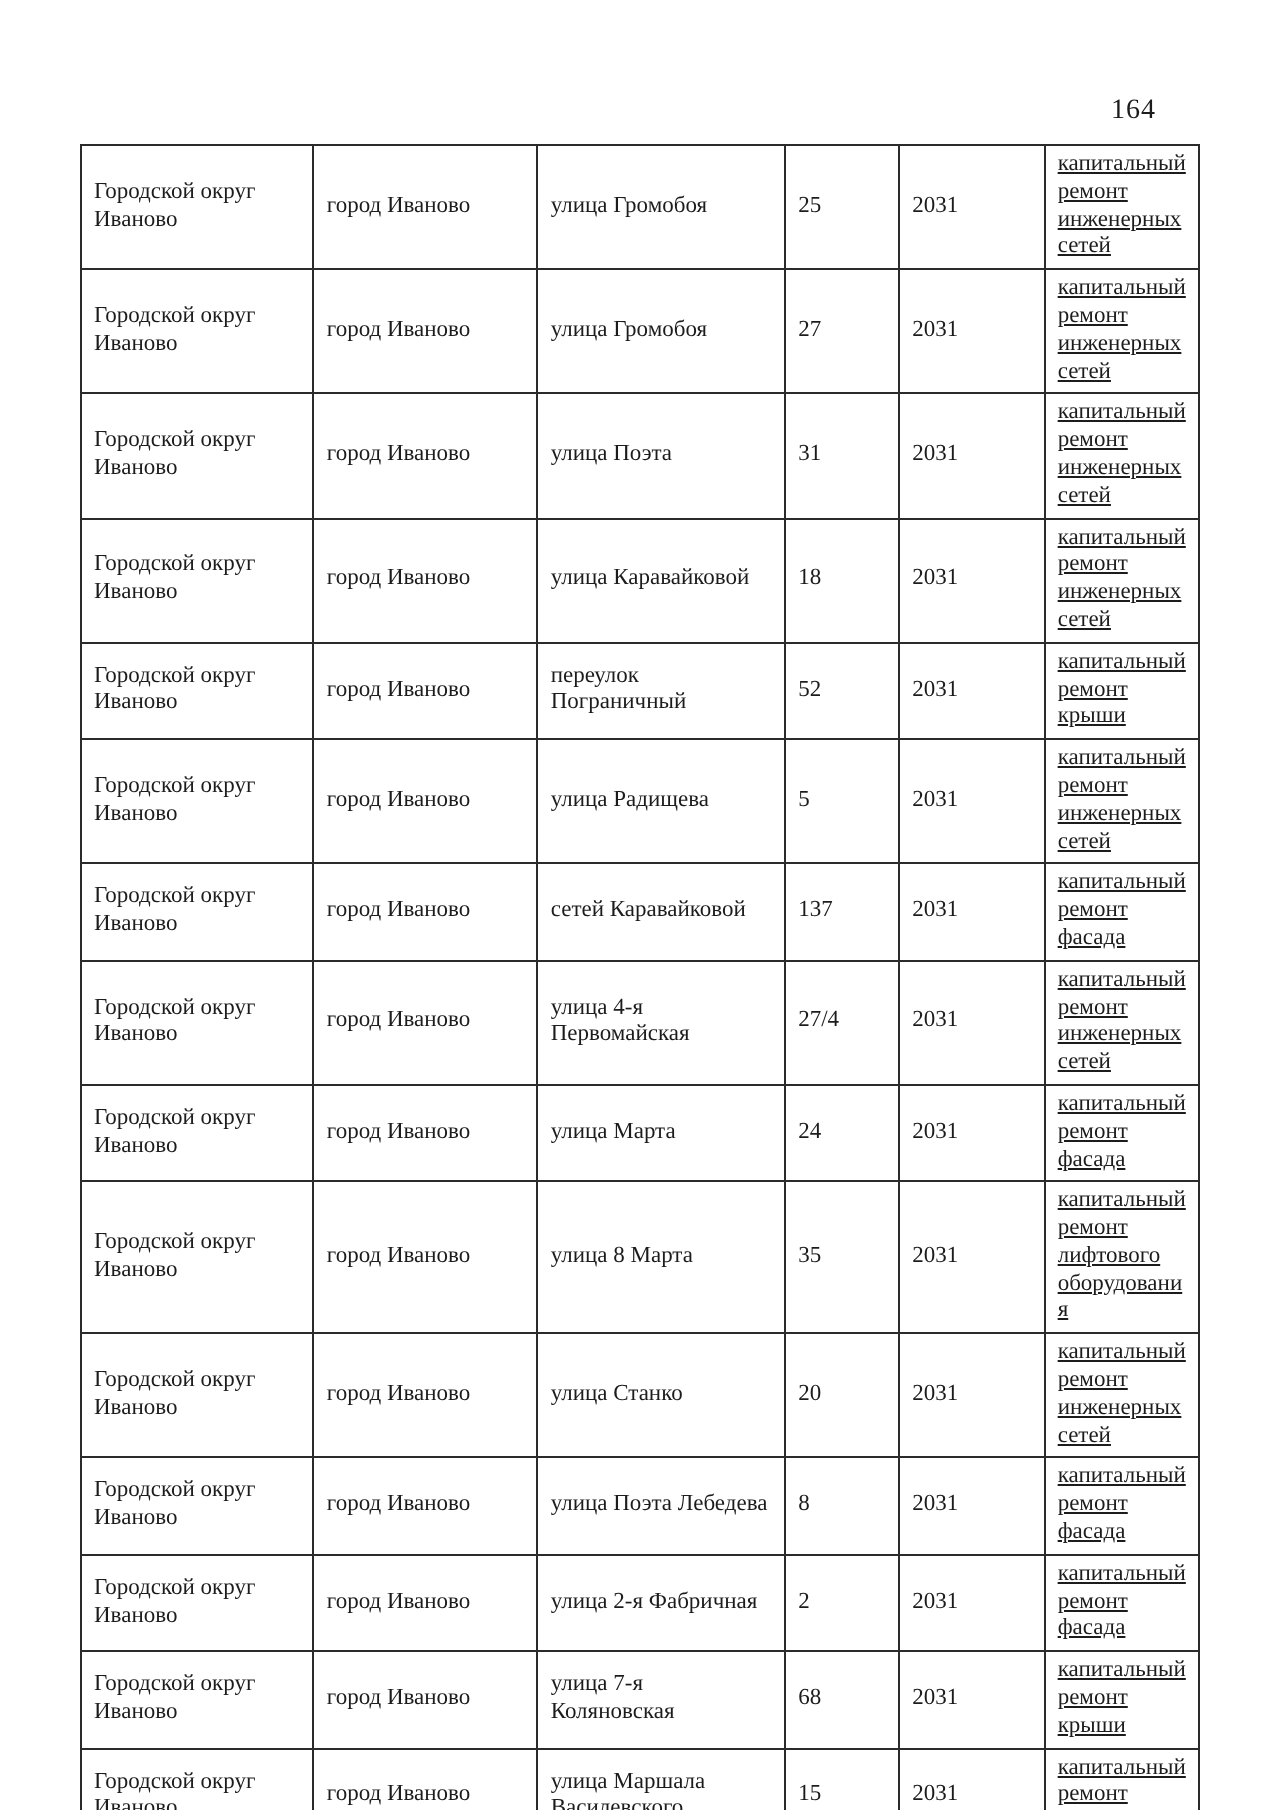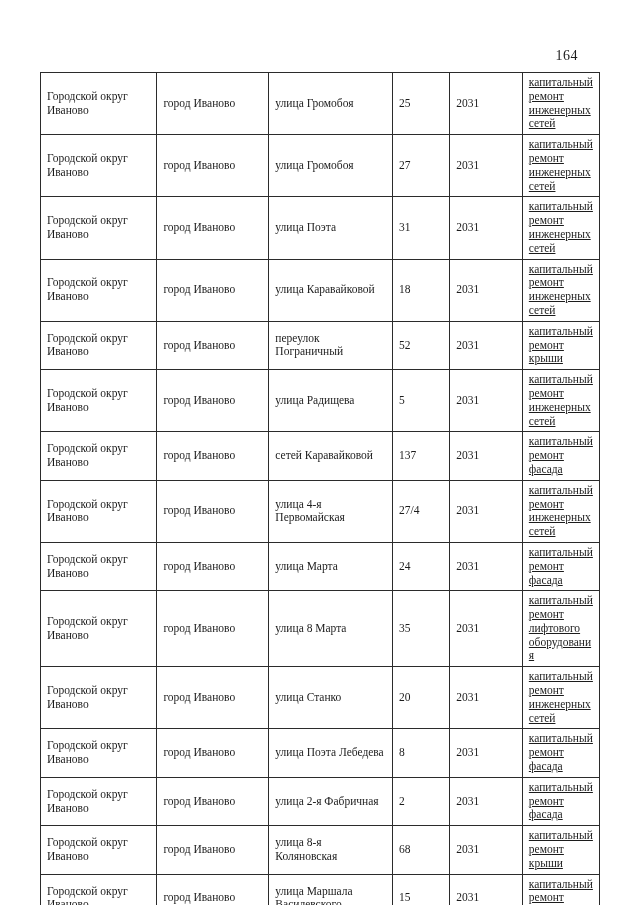--- a/index.html
+++ b/index.html
@@ -156,21 +156,21 @@
           <td class="c-district">Городской округ Иваново</td>
           <td class="c-city">город Иваново</td>
           <td class="c-street">улица 2-я Фабричная</td>
           <td class="c-house">2</td>
           <td class="c-year">2031</td>
           <td class="c-work">капитальный ремонт фасада</td>
         </tr>
         <tr>
           <td class="c-district">Городской округ Иваново</td>
           <td class="c-city">город Иваново</td>
-          <td class="c-street">улица 8-я Коляновская</td>
+          <td class="c-street">улица 7-я Коляновская</td>
           <td class="c-house">68</td>
           <td class="c-year">2031</td>
           <td class="c-work">капитальный ремонт крыши</td>
         </tr>
         <tr>
           <td class="c-district">Городской округ Иваново</td>
           <td class="c-city">город Иваново</td>
           <td class="c-street">улица Маршала Василевского</td>
           <td class="c-house">15</td>
           <td class="c-year">2031</td>

